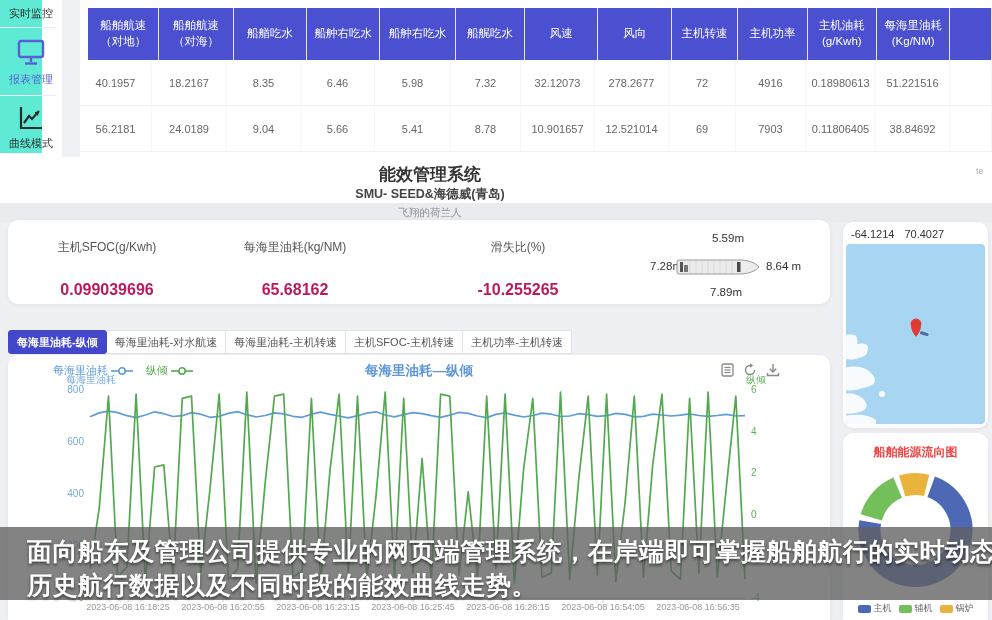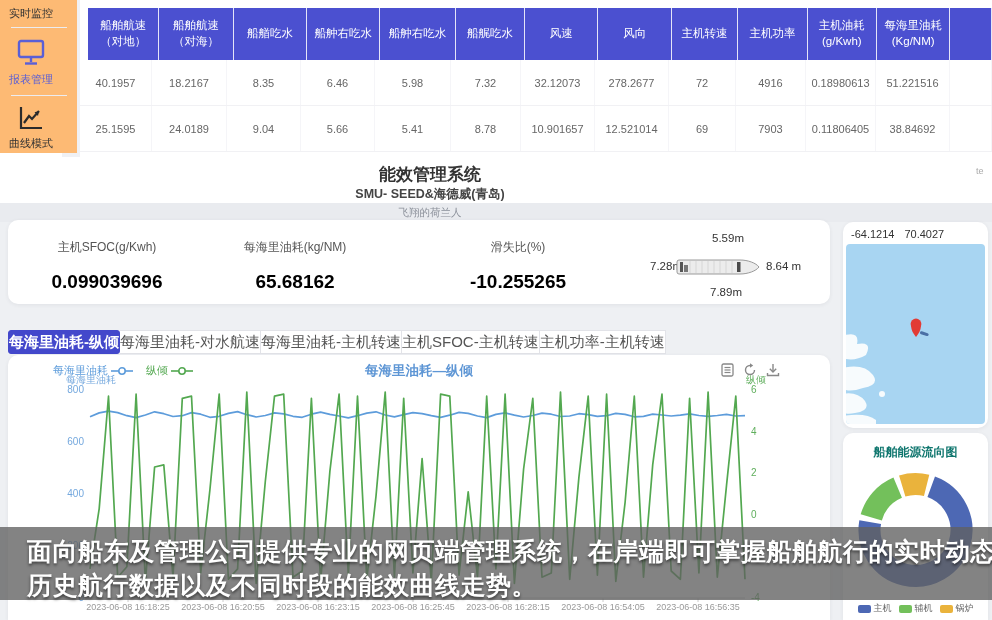--- a/index.html
+++ b/index.html
@@ -2,21 +2,21 @@
 <html><head>
 <meta charset="utf-8">
 <style>
   html,body{margin:0;padding:0;}
   body{width:992px;height:620px;position:relative;overflow:hidden;
        font-family:"Liberation Sans",sans-serif;background:#eef0f3;}
   .abs{position:absolute;}
   
   .top-zone{left:0;top:0;width:992px;height:157px;background:#fff;}
   .side-gap{left:62px;top:0;width:18px;height:157px;background:#f0f1f4;}
-  .sidebar{left:0;top:0;width:77px;height:153px;background:#fdba74;}
+  .sidebar{left:0;top:0;width:42px;height:153px;background:#5eead4;}
   .sb-item{width:62px;text-align:center;}
   .sb-label{font-size:11px;color:#333;display:block;}
   .sb-label.active{color:#5a5fd6;}
   .sb-div{border-top:1px solid #ececf0;width:56px;margin:0 auto;}
   
   .tbl{left:80px;top:8px;width:912px;}
   .thead{display:flex;height:52px;padding-left:8px;}
   .th{background:#4b50d0;color:#fff;font-size:11.5px;display:flex;align-items:center;justify-content:center;
       text-align:center;line-height:1.35;border-right:1px solid rgba(255,255,255,.85);box-sizing:border-box;padding:2px 3px;}
   .trow{display:flex;height:45px;border-bottom:1px solid #f1f1f4;}
@@ -27,44 +27,44 @@
   .page-title{left:0;top:163px;width:860px;text-align:center;font-size:17px;font-weight:bold;color:#333;}
   .page-sub{left:0;top:186px;width:860px;text-align:center;font-size:12.5px;font-weight:bold;color:#444;}
   .gray-band{left:0;top:203px;width:992px;height:19px;background:#e9ebef;}
   .ship-name{left:0;top:206px;width:860px;text-align:center;font-size:10.5px;color:#8a8f99;}
   .trunc{left:976px;top:166px;font-size:9px;color:#aaa;}
   
   .card{background:#fff;border-radius:10px;box-shadow:0 1px 4px rgba(40,40,60,.07);}
   .stats-card{left:8px;top:220px;width:822px;height:84px;}
   .stat{position:absolute;text-align:center;width:180px;}
   .stat .lb{font-size:12px;color:#555;}
-  .stat .vl{font-size:19px;font-weight:bold;color:#000000;margin-top:15px;}
+  .stat .vl{font-size:16px;font-weight:bold;color:#be185d;margin-top:25px;}
   .draft-lb{position:absolute;font-size:11.5px;color:#333;}
   
   .map-card{left:843px;top:222px;width:145px;height:206px;}
   .coords{left:851px;top:228px;font-size:11px;color:#333;}
   .coords span{margin-right:10px;}
   
   .tabs{left:8px;top:330px;display:flex;}
-  .tab{height:22px;line-height:22px;padding:0 0;font-size:15px;color:#555;background:#fff;
+  .tab{height:22px;line-height:22px;padding:0 8px;font-size:11px;color:#555;background:#fff;
        border:1px solid #e2e3e8;border-left:none;cursor:pointer;white-space:nowrap;}
   .tab:first-child{border-left:1px solid #e2e3e8;border-radius:3px 0 0 3px;}
   .tab.active{background:#4348cb;color:#fff;border-color:#4348cb;font-weight:bold;border-radius:3px;}
   
   .chart-card{left:8px;top:355px;width:822px;height:265px;border-radius:10px 10px 0 0;}
   .chart-title{position:absolute;left:0;top:7px;width:100%;text-align:center;
                font-size:13.5px;font-weight:bold;color:#5e96d5;}
   .legend{position:absolute;left:45px;top:8px;display:flex;align-items:center;gap:5px;font-size:11px;}
   .toolbox{position:absolute;right:50px;top:8px;display:flex;gap:9px;}
   .axis-name-l{position:absolute;left:58px;top:18px;font-size:10px;color:#74a8de;}
   .axis-name-r{position:absolute;left:738px;top:18px;font-size:10px;color:#5fae5c;}
   .x-label{position:absolute;top:247px;width:110px;text-align:center;font-size:9px;color:#999;white-space:nowrap;}
   
   .energy-card{left:843px;top:433px;width:145px;height:187px;border-radius:10px 10px 0 0;}
-  .energy-title{position:absolute;left:0;top:11px;width:100%;text-align:center;font-size:12px;font-weight:bold;color:#0f766e;}
+  .energy-title{position:absolute;left:0;top:11px;width:100%;text-align:center;font-size:12px;font-weight:bold;color:#ef4444;}
   .pie-legend{left:843px;top:602px;width:145px;display:flex;justify-content:center;gap:7px;}
   .pl-item{display:flex;align-items:center;gap:3px;font-size:9px;color:#666;}
   .pl-sw{width:13px;height:8px;border-radius:2px;display:inline-block;}
   
   .overlay{left:0;top:527px;width:992px;height:73px;background:rgba(96,96,96,.78);z-index:50;}
   .ov-line{position:absolute;left:27px;color:#fff;font-size:25px;font-weight:bold;letter-spacing:.5px;
            text-shadow:0 2px 3px rgba(0,0,0,.55);white-space:nowrap;}
 </style>
 </head>
 <body>
@@ -126,21 +126,21 @@
         <div class="td" style="width: 70px;">7.32</div>
         <div class="td" style="width: 74px;">32.12073</div>
         <div class="td" style="width: 74px;">278.2677</div>
         <div class="td" style="width: 67px;">72</div>
         <div class="td" style="width: 70px;">4916</div>
         <div class="td" style="width: 70px;">0.18980613</div>
         <div class="td" style="width: 74px;">51.221516</div>
         <div class="td" style="width: 42px;"></div>
       </div>
       <div class="trow">
-        <div class="td" style="width: 72px;">25.1595</div>
+        <div class="td" style="width: 72px;">56.2181</div>
         <div class="td" style="width: 75px;">24.0189</div>
         <div class="td" style="width: 74px;">9.04</div>
         <div class="td" style="width: 74px;">5.66</div>
         <div class="td" style="width: 76px;">5.41</div>
         <div class="td" style="width: 70px;">8.78</div>
         <div class="td" style="width: 74px;">10.901657</div>
         <div class="td" style="width: 74px;">12.521014</div>
         <div class="td" style="width: 67px;">69</div>
         <div class="td" style="width: 70px;">7903</div>
         <div class="td" style="width: 70px;">0.11806405</div>

